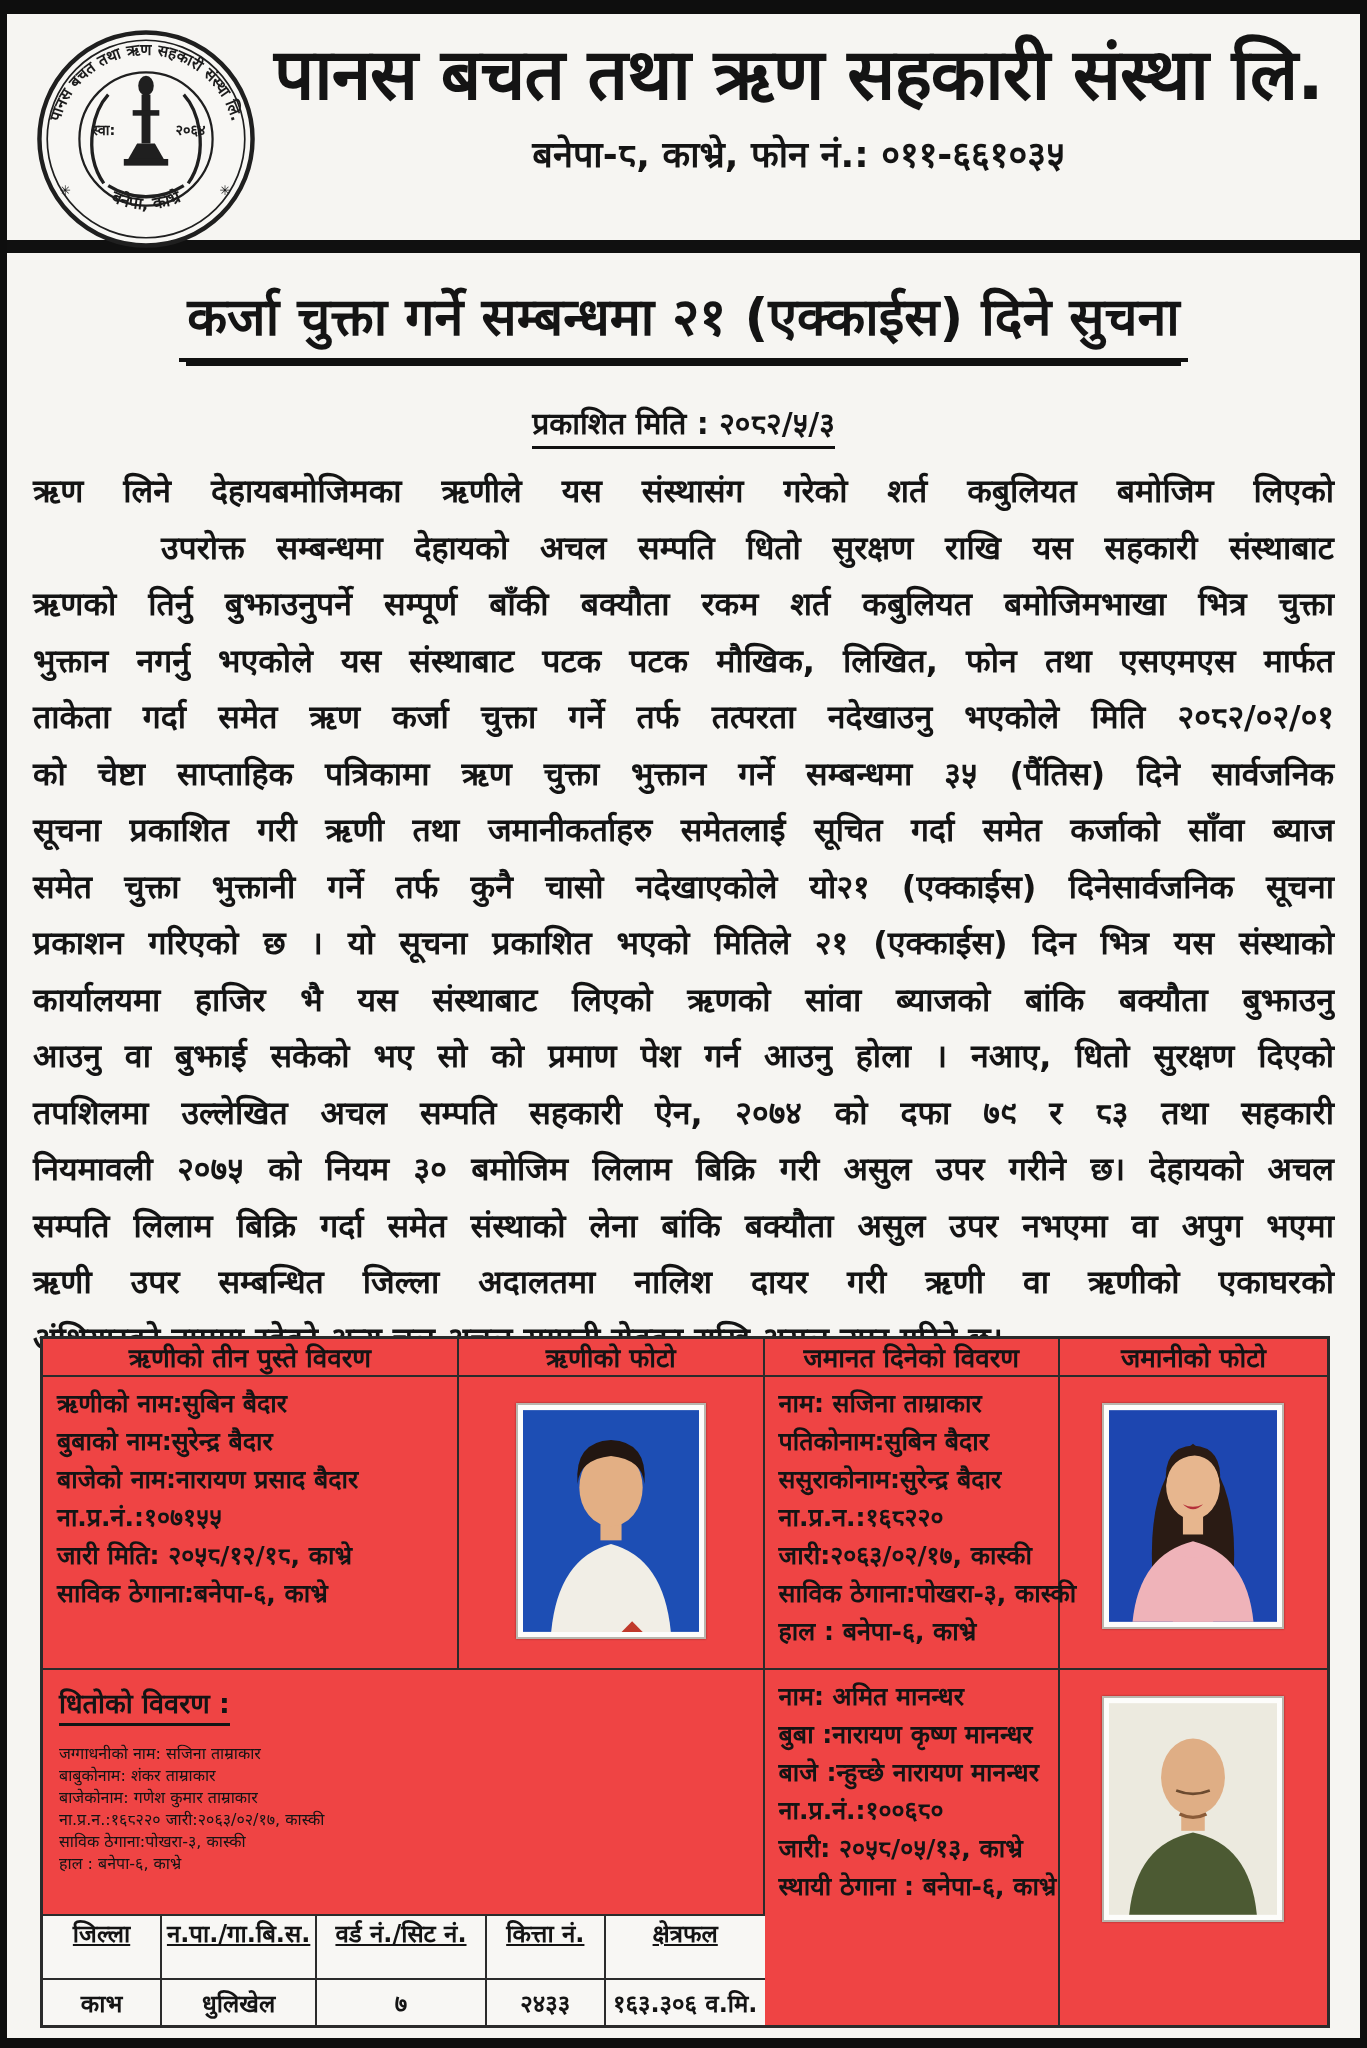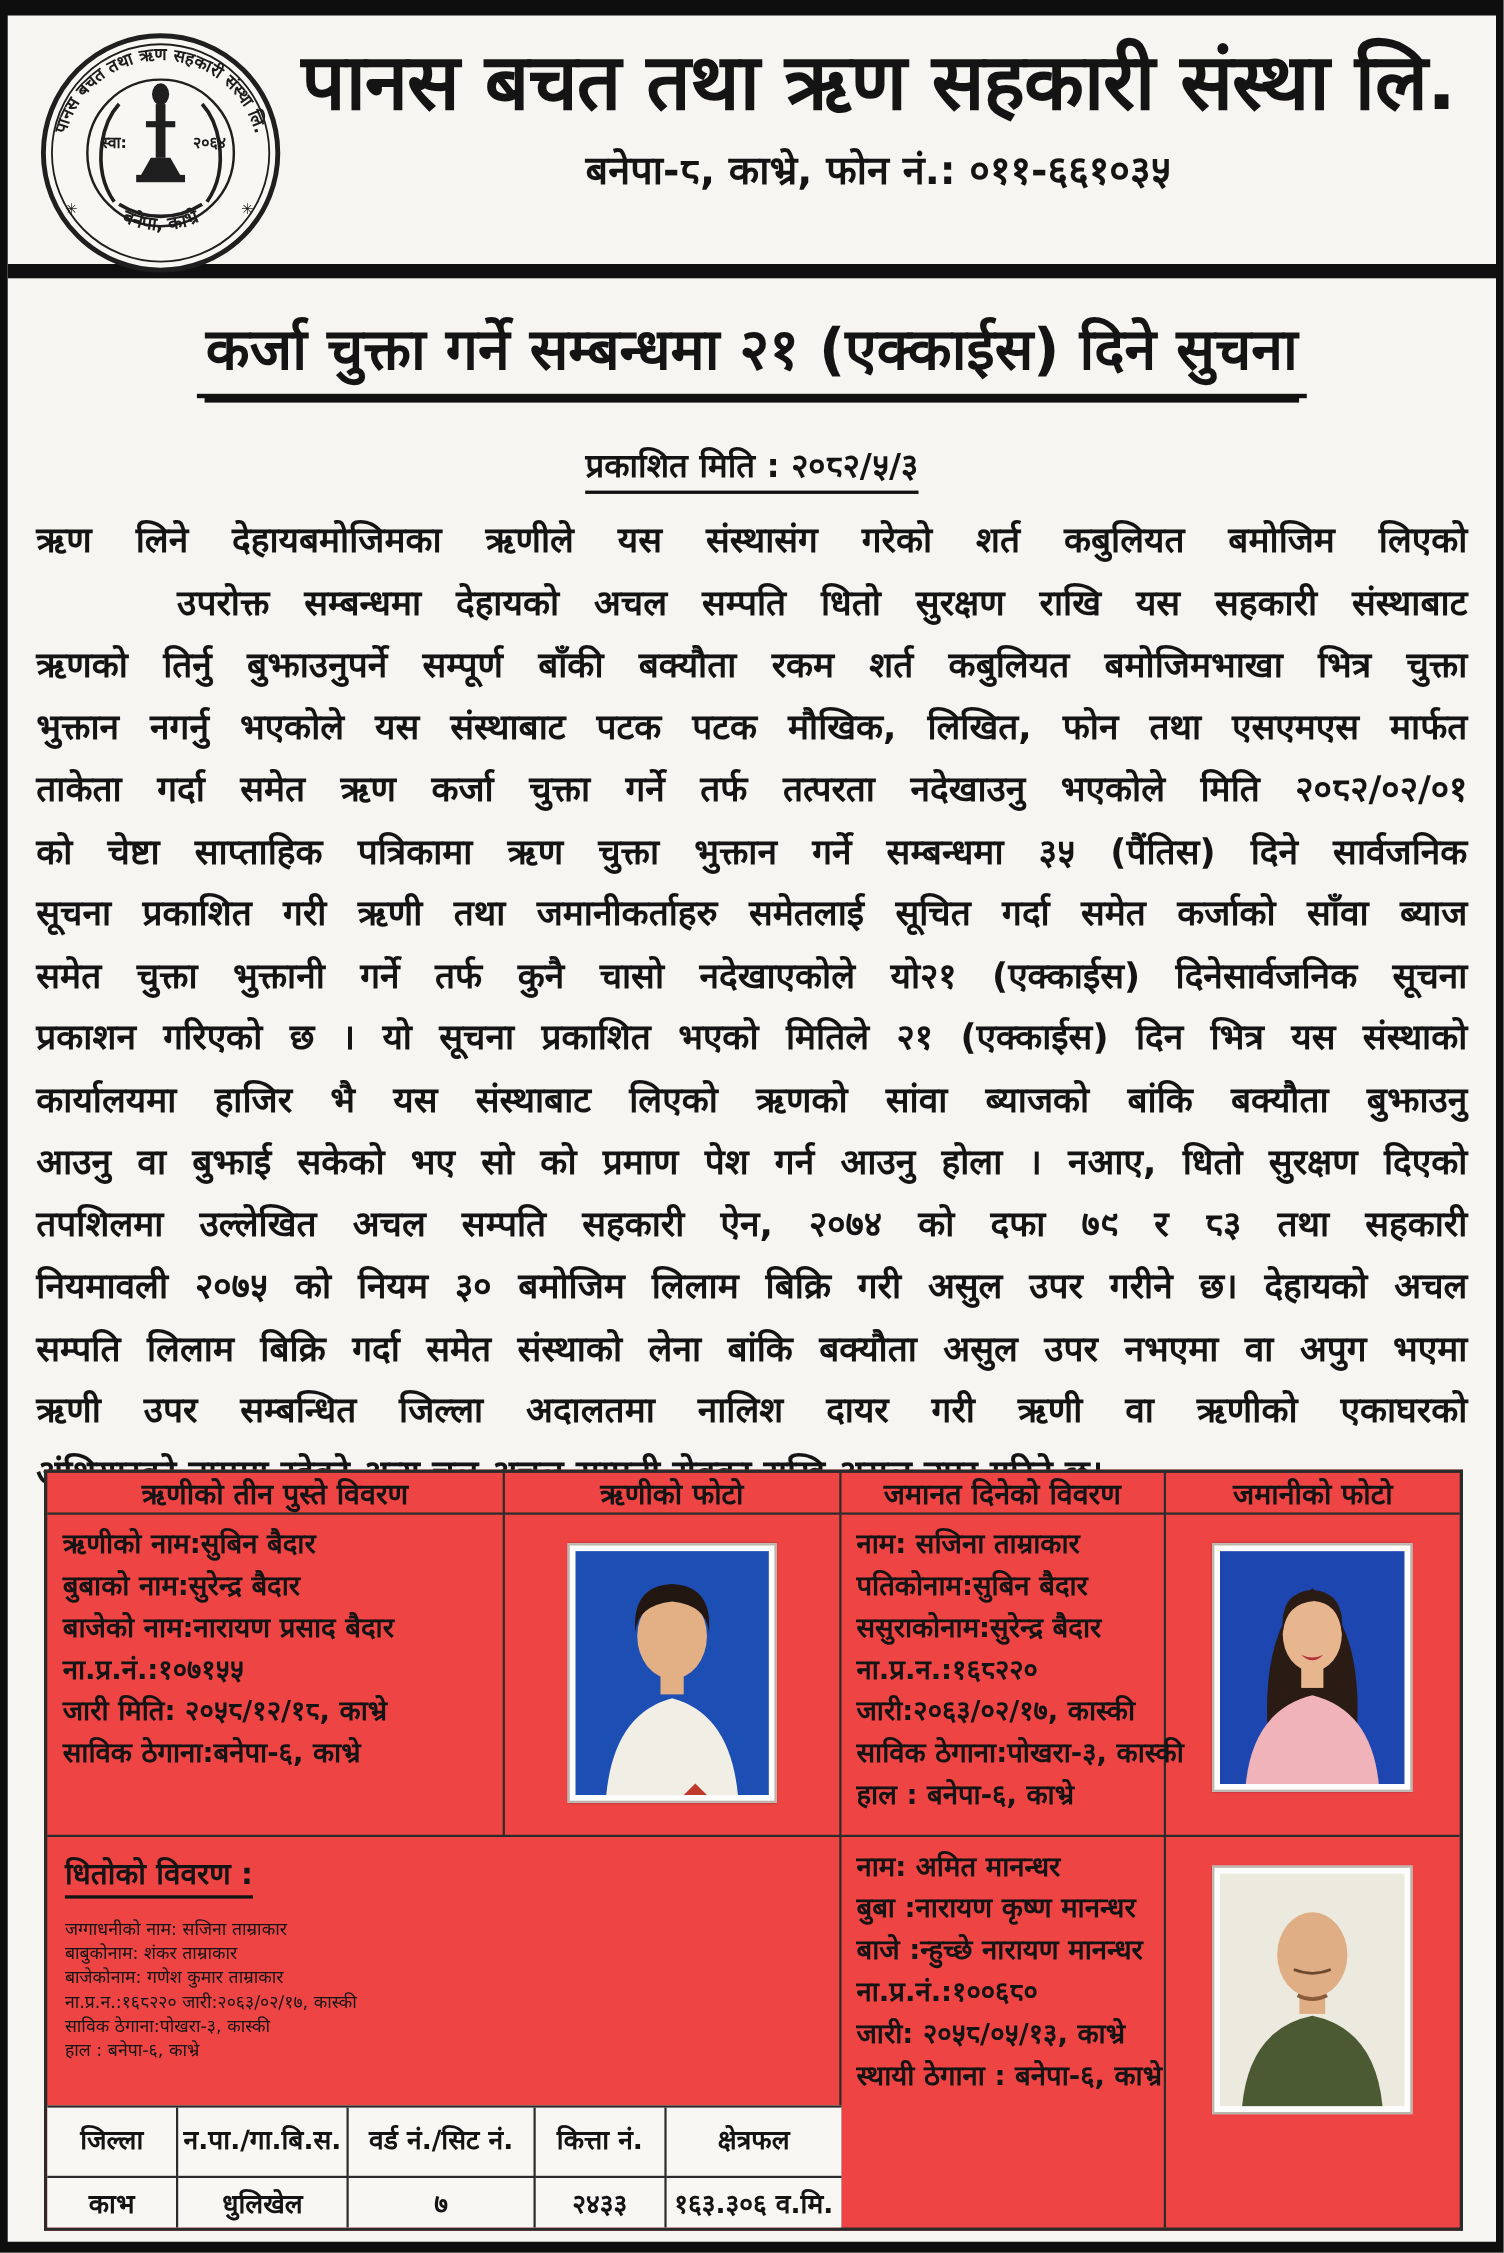--- a/index.html
+++ b/index.html
@@ -75,21 +75,21 @@
     position:absolute; left:0; right:-2px; bottom:0;
     border-top:2px solid #2b2b2b;
     display:grid; grid-template-columns:16.5% 21.5% 23.5% 16.5% 22%;
     grid-template-rows:64px 45px;
     background:#f8f7f4;
   }
   .land-table .lcell {
     border-right:2px solid #2b2b2b; border-bottom:2px solid #2b2b2b;
     font-size:24px; font-weight:bold; display:flex; justify-content:center;
   }
-  .land-table .lcell.hdr { align-items:flex-start; padding-top:12px; }
+  .land-table .lcell.hdr { align-items:flex-start; padding-top:0;text-decoration:underline; }
   .land-table .lcell.val { align-items:center; border-bottom:none; }
   .land-table .lcell.lastcol { border-right:none; }
   
   .logo text { font-weight:bold; fill:#1c1c1c; }
 </style>
 </head>
 <body>
 
 <div class="page">
 

